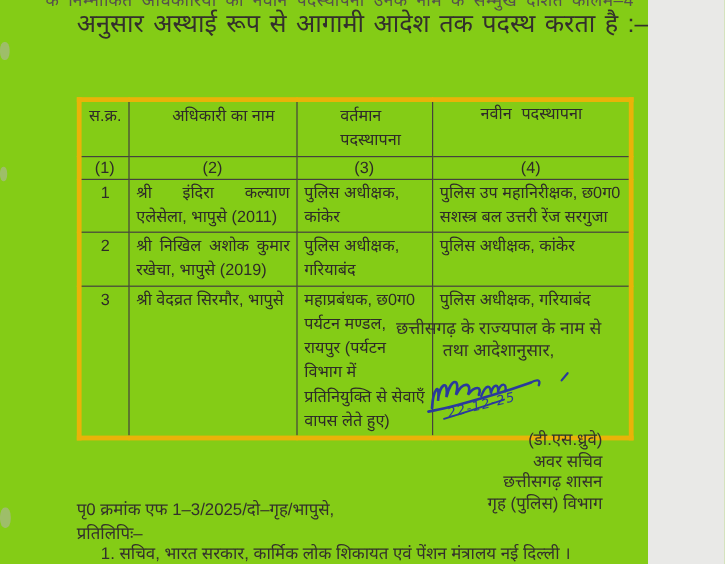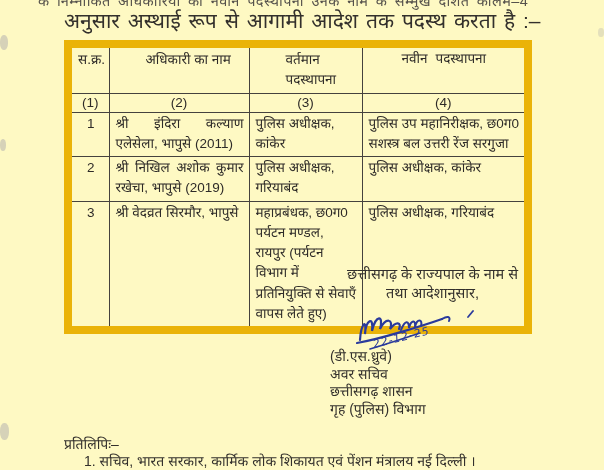--- a/index.html
+++ b/index.html
@@ -1,19 +1,19 @@
 <!DOCTYPE html>
 <html><head>
 <meta charset="utf-8">
 <style>
   html,body{margin:0;padding:0;}
   body{width:604px;height:470px;overflow:hidden;background:#e9e9e7;}
   .doc{
-    position:relative;width:604px;height:470px;overflow:hidden;
-    background:#fef9c3;
+    position:relative;width:540px;height:470px;overflow:hidden;
+    background:#84cc16;
     color:#2e2b28;
     font-family:"Liberation Sans","DejaVu Sans",sans-serif;
   }
   
   .clipped-line{
     position:absolute;left:38px;top:-8px;width:560px;
     font-size:14.5px;line-height:18px;color:#56524c;
     letter-spacing:.4px;word-spacing:3px;white-space:nowrap;
   }
   .intro-line{
@@ -25,41 +25,41 @@
     position:absolute;left:64px;top:40px;
     border-collapse:collapse;table-layout:fixed;width:460px;
     font-size:13.5px;line-height:1.5;color:#2e2b28;
   }
   table.order td,table.order th{
     border:1.5px solid #45423e;
     padding:1px 5px 2px 6px;
     vertical-align:top;font-weight:normal;
     overflow:hidden;
   }
-  table.order{border:8px solid #eab308;}
+  table.order{border:4px solid #eab308;margin-top:41px;}
   .c1{width:41px;} .c2{width:140px;} .c3{width:113px;} .c4{width:166px;}
   tr.hdr th{height:17px;padding-top:2px;}
   tr.hdr .h1{text-align:center;}
   tr.hdr .h2,tr.hdr .h3{text-align:left;padding-left:36px;}
   tr.hdr .h4{text-align:center;font-family:Liberation Mono, monospace;}
   tr.nums td{text-align:center;height:15px;line-height:15px;padding:1px 0 2px 0;}
   td.sno{text-align:center;}
   td.name{text-align:justify;}
   tr.r1 td{height:40px;}
   tr.r2 td{height:40px;}
   tr.r3 td{height:92px;}
   
   .by-order{
-    position:absolute;left:305px;top:265px;width:255px;
+    position:absolute;left:288px;top:265px;width:255px;
     text-align:center;font-size:14.5px;line-height:19px;color:#33302c;
   }
   .sig-wrap{position:absolute;left:348px;top:308px;width:132px;height:44px;}
   .sig-block{
-    position:absolute;left:330px;top:348px;width:172px;
-    text-align:left;font-size:14px;line-height:17.5px;color:#33302c;
+    position:absolute;left:330px;top:358px;width:172px;
+    text-align:right;font-size:14px;line-height:17.5px;color:#33302c;
   }
   .place-date{
     position:absolute;left:340px;top:414px;width:210px;
     font-size:14px;color:#33302c;white-space:nowrap;
   }
   .ref-number{
     position:absolute;left:64px;top:414px;font-size:14px;color:#33302c;white-space:nowrap;
   }
   .copy-label{
     position:absolute;left:64px;top:434px;font-size:14px;color:#33302c;
@@ -150,16 +150,17 @@
   </div>
 
   <div class="sig-block">
     <div>(डी.एस.ध्रुवे)</div>
     <div>अवर सचिव</div>
     <div>छत्तीसगढ़ शासन</div>
     <div>गृह (पुलिस) विभाग</div>
   </div>
 
 
+  <div class="ref-number">पृ0 क्रमांक एफ 1–3/2025/दो–गृह/भापुसे,</div>
   <div class="copy-label">प्रतिलिपिः–</div>
   <div class="copy-item">1.  सचिव, भारत सरकार, कार्मिक लोक शिकायत एवं पेंशन मंत्रालय नई दिल्ली ।</div>
 
 </div>
 
 </body></html>

